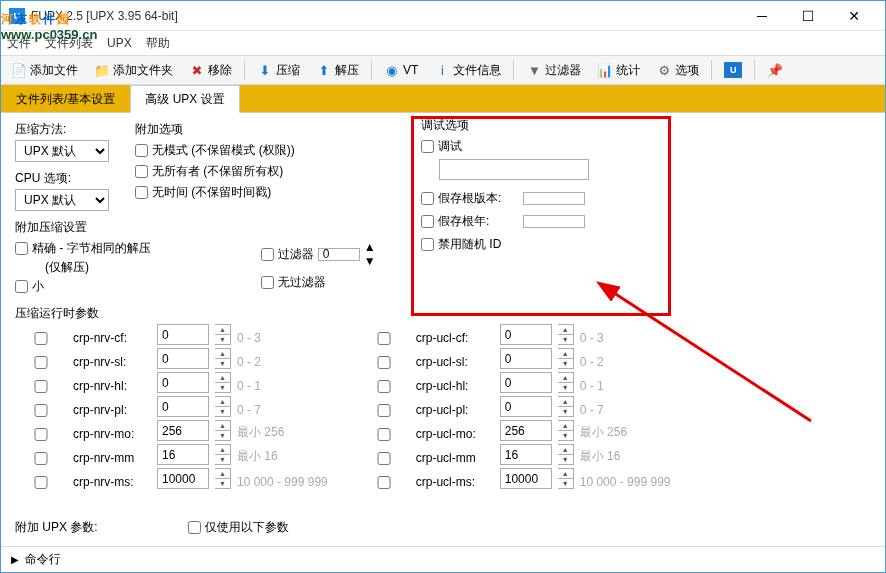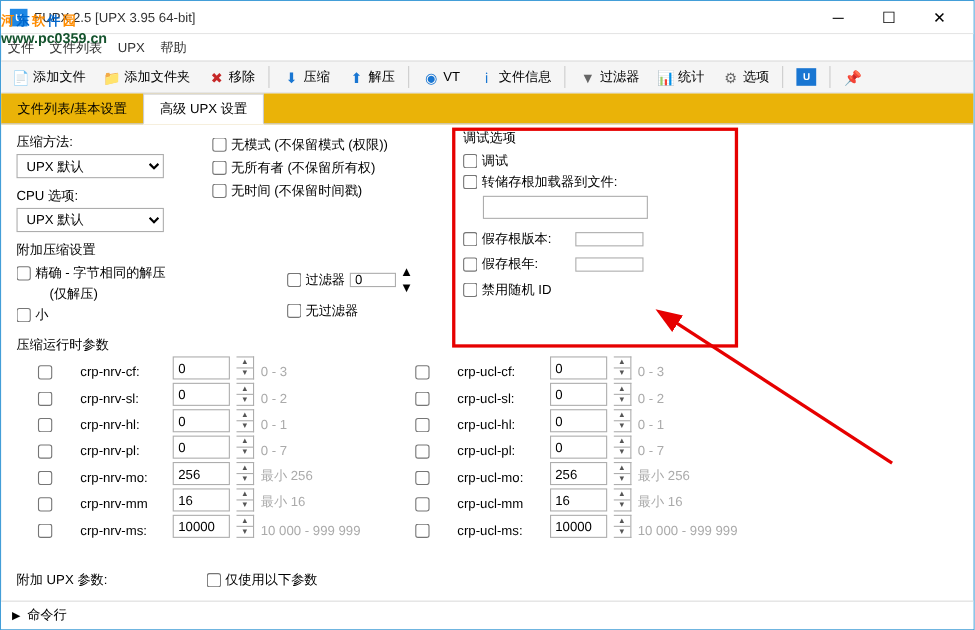--- a/index.html
+++ b/index.html
@@ -17,24 +17,24 @@
 .watermark .cn .c2{color:#0066cc}
 .watermark .url{color:#14532d;font-size:13px;font-weight:bold;margin-top:-2px}
 .toolbar{height:30px;background:#f5f5f5;border-top:1px solid #dcdcdc;border-bottom:1px solid #dcdcdc;display:flex;align-items:center;padding:0 4px;gap:4px}
 .tbtn{display:flex;align-items:center;gap:3px;padding:3px 6px;cursor:pointer;border-radius:2px}
 .tico{width:16px;height:16px;display:flex;align-items:center;justify-content:center;font-size:13px}
 .tsep{width:1px;height:20px;background:#ccc;margin:0 2px}
 .tabs{height:28px;display:flex;border-bottom:1px solid #ccc;background:#eab308}
 .tab{padding:5px 14px;border:1px solid transparent;cursor:pointer;margin-bottom:-1px}
 .tab.active{border:1px solid #ccc;border-bottom:1px solid #fff;background:#fff}
 .content{padding:8px 14px;position:relative}
-.row{display:flex;gap:44px;margin-bottom:4px}
+.row{display:flex;gap:26px;margin-bottom:4px}
 .col{display:flex;flex-direction:column}
 .lbl{margin-bottom:2px}
-select{width:134px;height:22px;border:1px solid #adadad;background:#fff;padding:0 4px}
+select{width:94px;height:22px;border:1px solid #adadad;background:#fff;padding:0 4px}
 input[type=text]{height:21px;border:1px solid #adadad;padding:0 4px;background:#fff}
 .chk{display:flex;align-items:center;gap:4px;margin:2px 0;white-space:nowrap}
 .chk input{width:13px;height:13px}
 .params{display:flex;gap:30px}
 .pcol{display:flex;flex-direction:column;gap:3px}
 .prow{display:flex;align-items:flex-end;gap:6px}
 .prow .pname{width:78px}
 .prow input{width:52px}
 .prow .spin{width:16px;height:21px;border:1px solid #adadad;border-left:none;display:flex;flex-direction:column}
 .prow .spin div{flex:1;display:flex;align-items:center;justify-content:center;font-size:7px;cursor:pointer;color:#555}
@@ -135,20 +135,21 @@
 <div class="content">
 
   <div class="row">
     <div class="col">
       <div class="lbl">压缩方法:</div>
       <select><option>UPX 默认</option></select>
       <div class="lbl" style="margin-top:8px">CPU 选项:</div>
       <select><option>UPX 默认</option></select>
     </div>
     <div class="col">
+      <div class="lbl">附加选项</div>
       <label class="chk">
           <input type="checkbox" style="">
           <span>无模式 (不保留模式 (权限))</span>
         </label>
       <label class="chk">
           <input type="checkbox" style="">
           <span>无所有者 (不保留所有权)</span>
         </label>
       <label class="chk">
           <input type="checkbox" style="">
@@ -156,24 +157,20 @@
         </label>
     </div>
   </div>
 
   <div class="debug-section">
     <div class="legend">调试选项</div>
     <label class="chk">
         <input type="checkbox" style="">
         <span>调试</span>
       </label>
-    <label class="chk">
-        <input type="checkbox" style="">
-        <span>转储存根加载器到文件:</span>
-      </label>
     <input type="text" style="width: 150px; margin: 2px 0px 8px 18px;">
     <div class="chk">
         <input type="checkbox" style="">
         <span>假存根版本:</span>
         <input type="text" style="width: 62px; margin-left: 18px;">
       </div>
     <div class="chk" style="margin-top:6px">
         <input type="checkbox" style="">
         <span>假存根年:</span>
         <input type="text" style="width: 62px; margin-left: 30px;">

